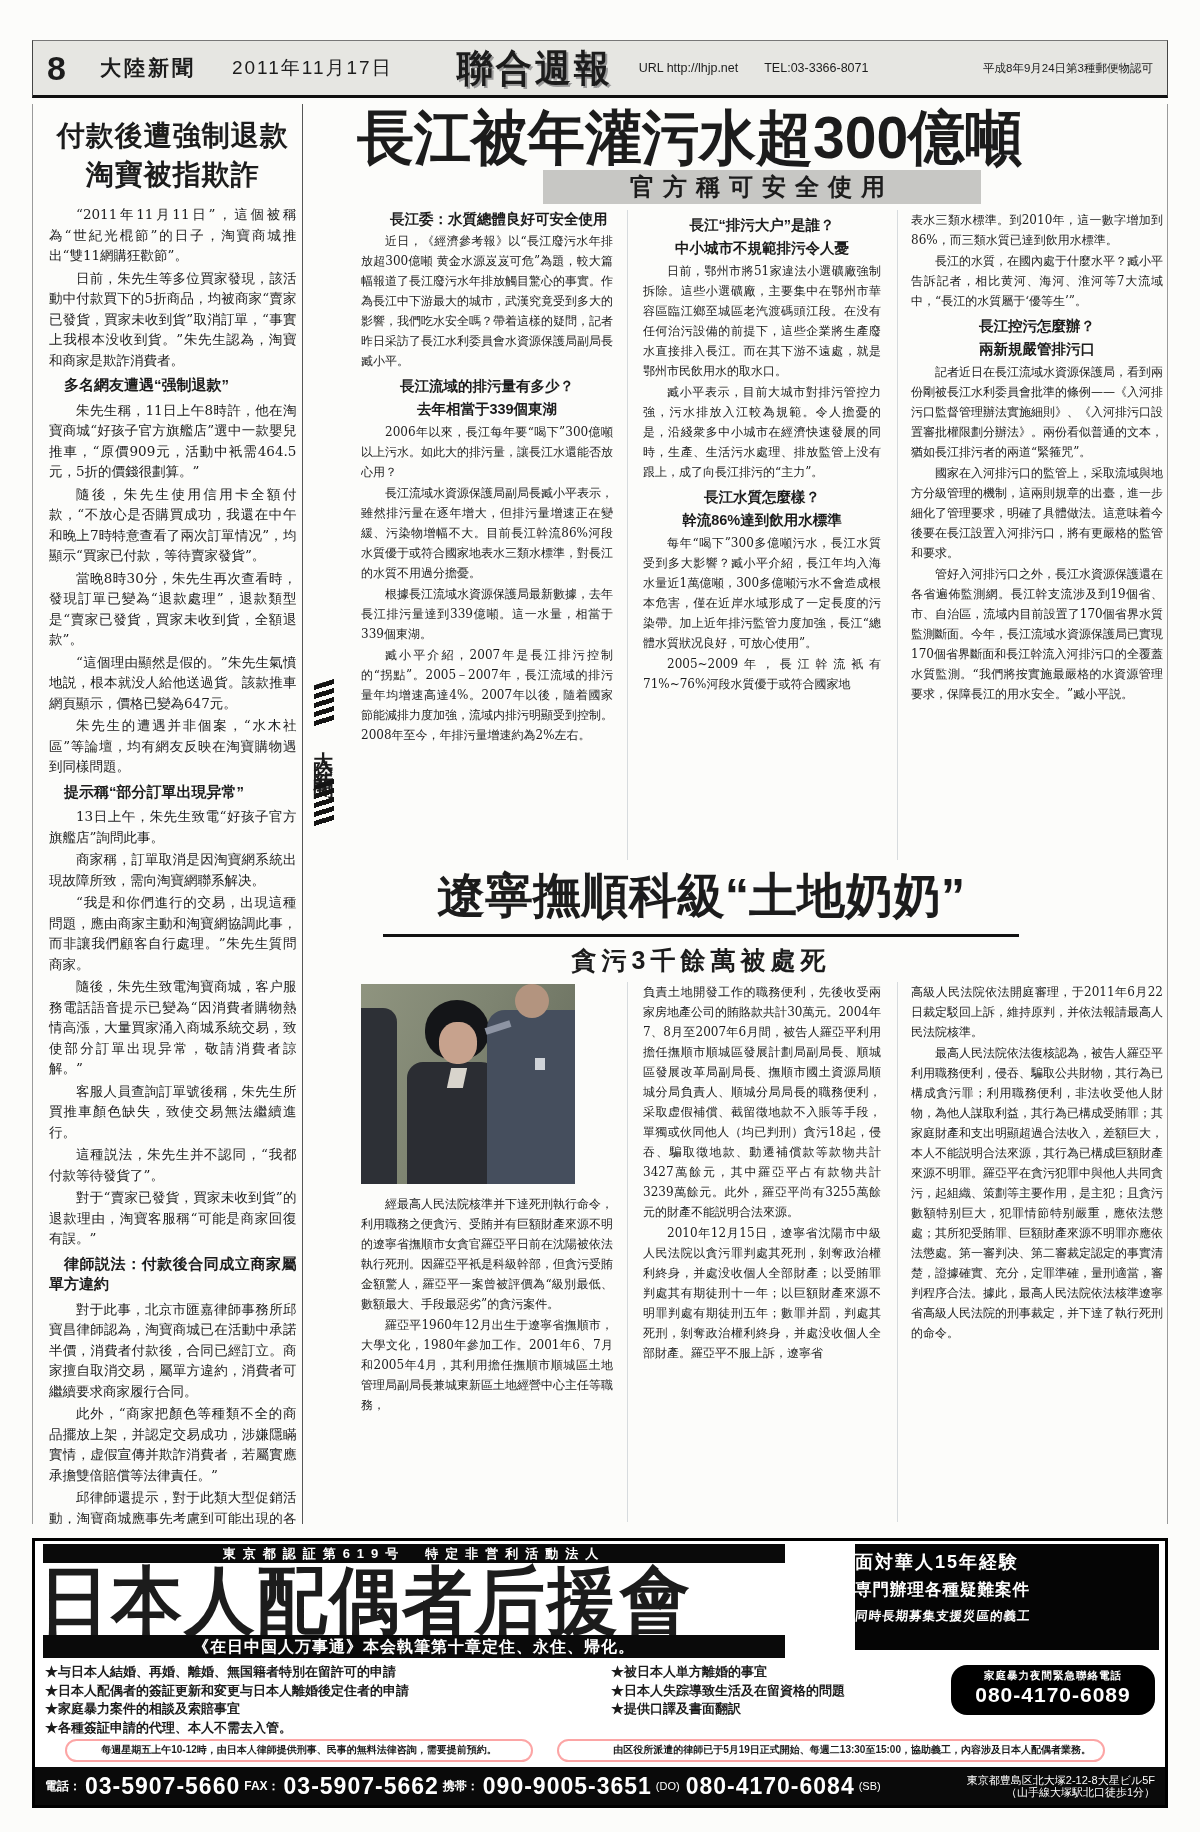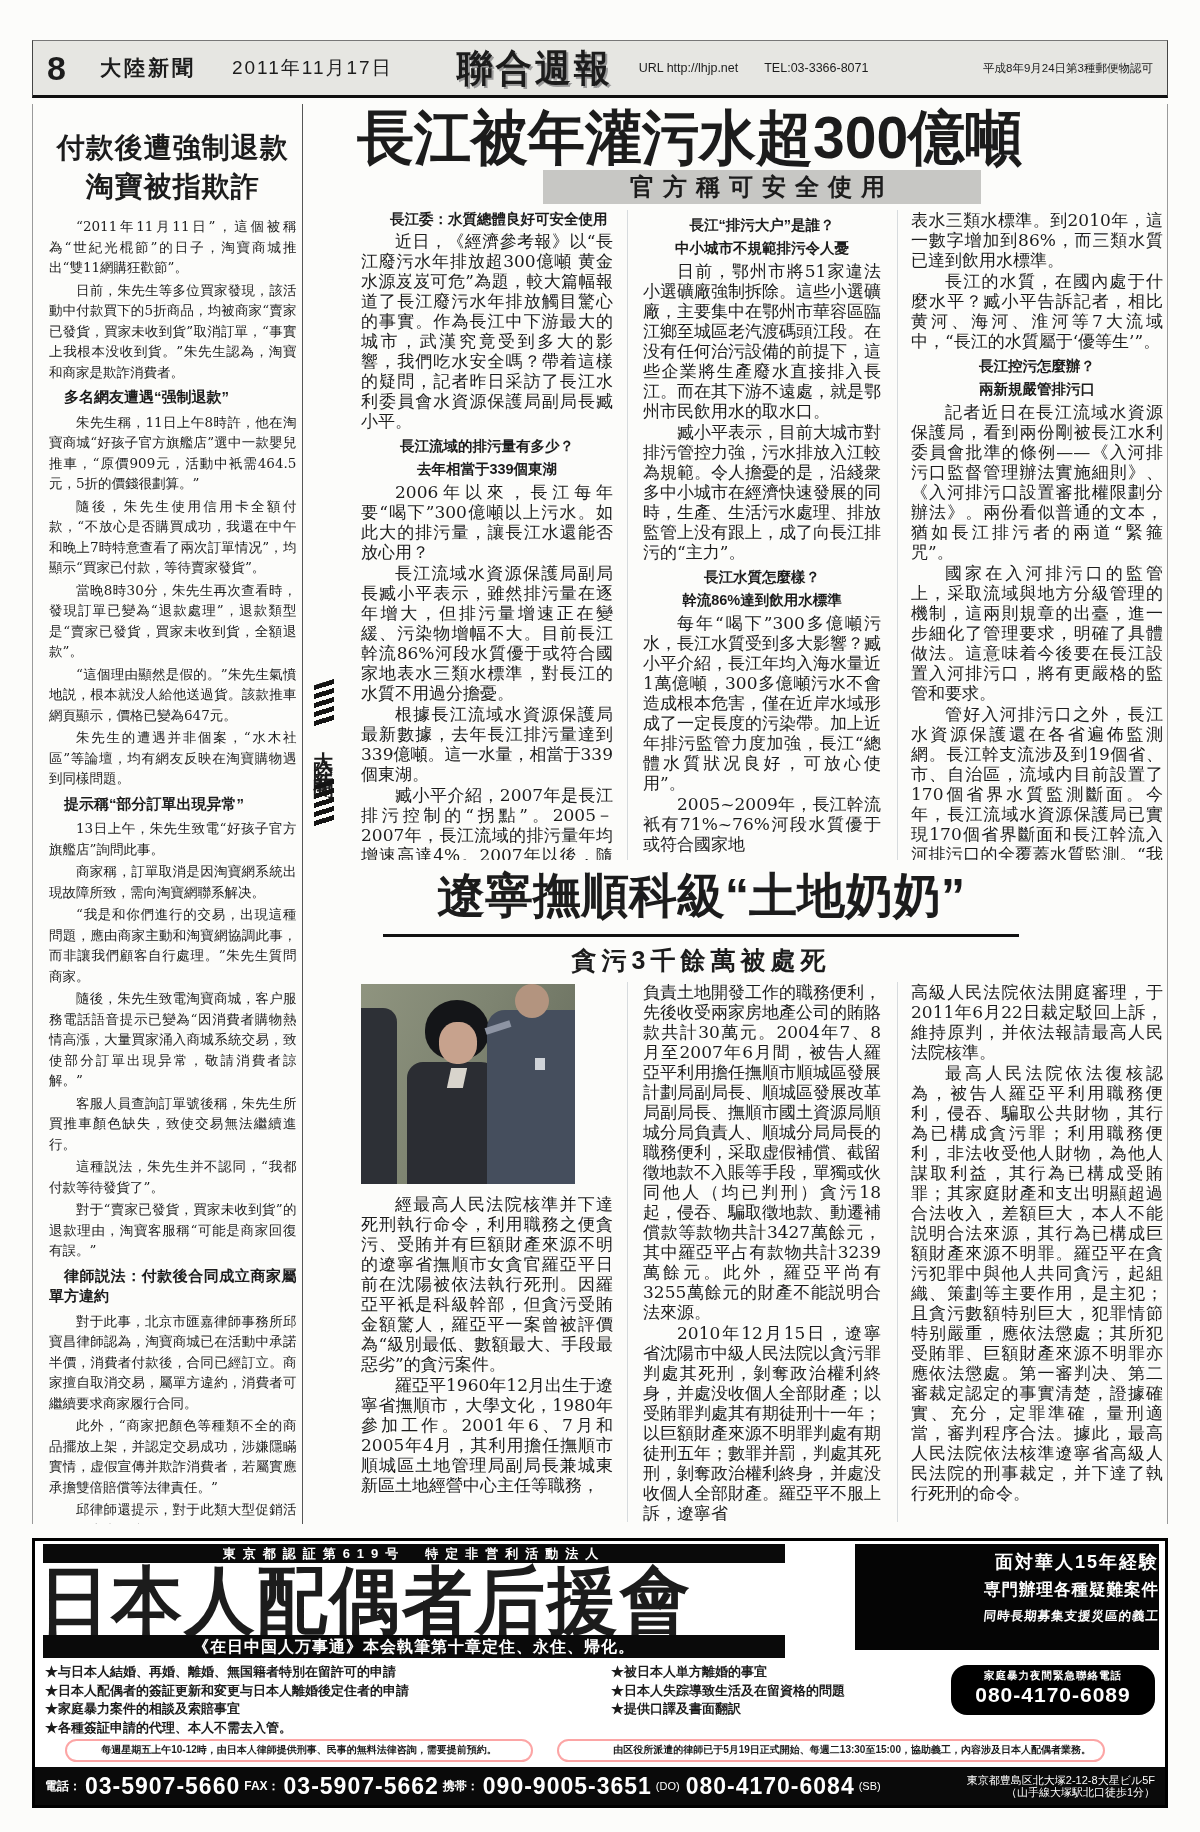--- a/index.html
+++ b/index.html
@@ -10,21 +10,21 @@
   .hdr-num{font-size:34px;font-weight:900;}
   .hdr-sec{font-size:21px;font-weight:700;margin-left:34px;letter-spacing:3px;}
   .hdr-date{font-size:19px;margin-left:36px;letter-spacing:2px;}
   .hdr-mast{font-size:36px;font-weight:900;margin-left:64px;letter-spacing:3px;text-shadow:2px 2px 0 #9a9a9a;transform:scaleY(1.05);}
   .hdr-small{font-size:12.5px;margin-left:26px;white-space:nowrap;}
   .hdr-postal{font-size:11.5px;margin-left:auto;white-space:nowrap;}
   
   .content{display:flex;margin:6px 32px 0;border-left:1px solid #9a9a9a;border-right:1px solid #9a9a9a;height:1420px;overflow:hidden;}
   
   .aside{width:262px;padding:4px 6px 0 16px;overflow:hidden;}
-  .l-title{font-weight:900;font-size:28px;line-height:39px;text-align:center;margin:20px 0 10px;letter-spacing:1px;}
+  .l-title{font-weight:900;font-size:28px;line-height:39px;text-align:center;margin:8px 0 10px;letter-spacing:1px;}
   .aside p{margin:0 0 2px;font-size:13.5px;line-height:20.5px;text-align:justify;}
   .ind{text-indent:2em;}
   .lh{font-family:"Liberation Sans",sans-serif;font-weight:800;font-size:15px !important;text-indent:1em;margin:5px 0 4px !important;}
   
   .strip{width:44px;position:relative;border-left:1px solid #555;display:flex;flex-direction:column;align-items:center;justify-content:center;gap:10px;transform:translateY(0);}
   .strip-inner{display:flex;flex-direction:column;align-items:center;gap:10px;margin-top:-120px;}
   .flag{width:20px;height:44px;background:repeating-linear-gradient(to bottom,#141414 0 5px,transparent 5px 9px);transform:skewY(-18deg);}
   .strip-label{writing-mode:vertical-rl;font-family:"Liberation Sans",sans-serif;font-weight:900;font-size:20px;letter-spacing:9px;}
   
   .main{position:relative;width:812px;height:1420px;flex:none;margin-left:10px;}
@@ -32,21 +32,21 @@
   .a-band{position:absolute;left:188px;top:66px;width:438px;height:34px;background:#c7c7c4;font-family:"Liberation Sans",sans-serif;font-weight:800;font-size:24px;line-height:34px;text-align:center;letter-spacing:9px;}
   .col{position:absolute;overflow:hidden;}
   .a-c1{left:6px;top:106px;width:252px;height:650px;}
   .a-c2{left:288px;top:106px;width:238px;height:650px;}
   .a-c3{left:556px;top:106px;width:252px;height:650px;}
   .vr{position:absolute;width:0;border-left:1px solid #d7dbde;}
   .vr1{left:272px;top:106px;height:650px;}
   .vr2{left:542px;top:106px;height:650px;}
   .vr3{left:272px;top:878px;height:540px;}
   .vr4{left:542px;top:878px;height:540px;}
-  .col p{margin:0 0 1px;font-size:17px;line-height:20px;text-align:justify;}
+  .col p{margin:0 0 1px;font-size:12px;line-height:20px;text-align:justify;}
   .hc{font-family:"Liberation Sans",sans-serif;font-weight:800;font-size:14.5px !important;text-align:center !important;margin:5px 0 3px !important;text-indent:0 !important;}
   .hc+.hc{margin-top:0 !important;}
   .hlead{font-family:Liberation Mono, monospace;font-weight:800;font-size:14.5px !important;text-indent:2em;}
   .b-head{position:absolute;left:28px;top:764px;width:636px;text-align:center;font-family:"Liberation Sans",sans-serif;font-weight:900;font-size:48px;line-height:56px;white-space:nowrap;border-bottom:3px solid #111;padding-bottom:10px;transform-origin:left top;}
   .b-sub{position:absolute;left:28px;top:840px;width:636px;text-align:center;font-family:"Liberation Sans",sans-serif;font-weight:800;font-size:25px;letter-spacing:5px;}
   .b-c1{left:6px;top:1090px;width:252px;height:328px;}
   .b-c2{left:288px;top:878px;width:238px;height:540px;}
   .b-c3{left:556px;top:878px;width:252px;height:540px;}
   
   .photo{position:absolute;left:6px;top:880px;width:214px;height:200px;background:linear-gradient(115deg,#8f947f 0%,#7e8471 45%,#646a5a 100%);overflow:hidden;}
@@ -56,21 +56,21 @@
   .ph-body{position:absolute;left:46px;top:78px;width:96px;height:122px;background:#2b2d33;border-radius:16px 22px 0 0;}
   .ph-collar{position:absolute;left:88px;top:84px;width:16px;height:20px;background:#d8d4cc;transform:skewX(-12deg);}
   .ph-officer{position:absolute;right:-6px;top:26px;width:94px;height:174px;background:#454e5d;border-radius:18px 0 0 0;}
   .ph-officer-head{position:absolute;right:26px;top:0px;width:34px;height:34px;background:#b3947f;border-radius:50%;}
   .ph-epaulette{position:absolute;right:64px;top:40px;width:26px;height:7px;background:#8d94a3;transform:rotate(-18deg);}
   .ph-badge{position:absolute;right:30px;top:74px;width:10px;height:12px;background:#cfd3d8;}
   
   .ad{position:absolute;left:32px;right:32px;top:1538px;height:264px;border:3px solid #000;background:#fff;font-family:"Liberation Sans",sans-serif;overflow:hidden;}
   .ad-cert{position:absolute;left:8px;top:3px;width:742px;height:19px;background:#0a0a0a;color:#fff;font-weight:800;font-size:13px;letter-spacing:7px;text-align:center;line-height:19px;white-space:nowrap;}
   .ad-title{position:absolute;left:4px;top:22px;width:760px;font-size:64px;line-height:66px;font-weight:900;white-space:nowrap;letter-spacing:2px;transform:scaleX(1.1) scaleY(1.15);transform-origin:left top;}
-  .ad-box{position:absolute;right:6px;top:3px;width:304px;height:106px;background:#050505;color:#fff;text-align:right;padding-top:6px;box-sizing:border-box;}
+  .ad-box{position:absolute;right:6px;top:3px;width:304px;height:106px;background:#050505;color:#fff;text-align:left;padding-top:6px;box-sizing:border-box;}
   .ad-box-l1{font-size:18px;font-weight:900;letter-spacing:2px;}
   .ad-box-l2{font-size:16.5px;font-weight:900;margin-top:5px;letter-spacing:1px;}
   .ad-box-l3{font-size:12.5px;font-weight:800;margin-top:7px;letter-spacing:1px;transform:skewX(-6deg);}
   .ad-band2{position:absolute;left:8px;top:94px;width:742px;height:23px;background:#0a0a0a;color:#fff;font-size:16px;font-weight:800;text-align:center;line-height:23px;letter-spacing:1px;white-space:nowrap;}
   .ad-bullets{position:absolute;left:10px;top:122px;width:880px;display:grid;grid-template-columns:560px 1fr;column-gap:6px;}
   .ad-bullets div{font-size:13px;font-weight:900;line-height:18.5px;white-space:nowrap;}
   .ad-hotline{position:absolute;right:10px;top:124px;width:204px;height:50px;background:#000;color:#fff;border-radius:16px;text-align:center;padding-top:4px;box-sizing:border-box;}
   .ad-hotline-label{font-size:10.5px;font-weight:700;letter-spacing:1px;}
   .ad-hotline-num{font-size:21px;font-weight:900;letter-spacing:1px;}
   .ad-ovals{position:absolute;left:30px;top:198px;width:1060px;display:flex;gap:24px;}

